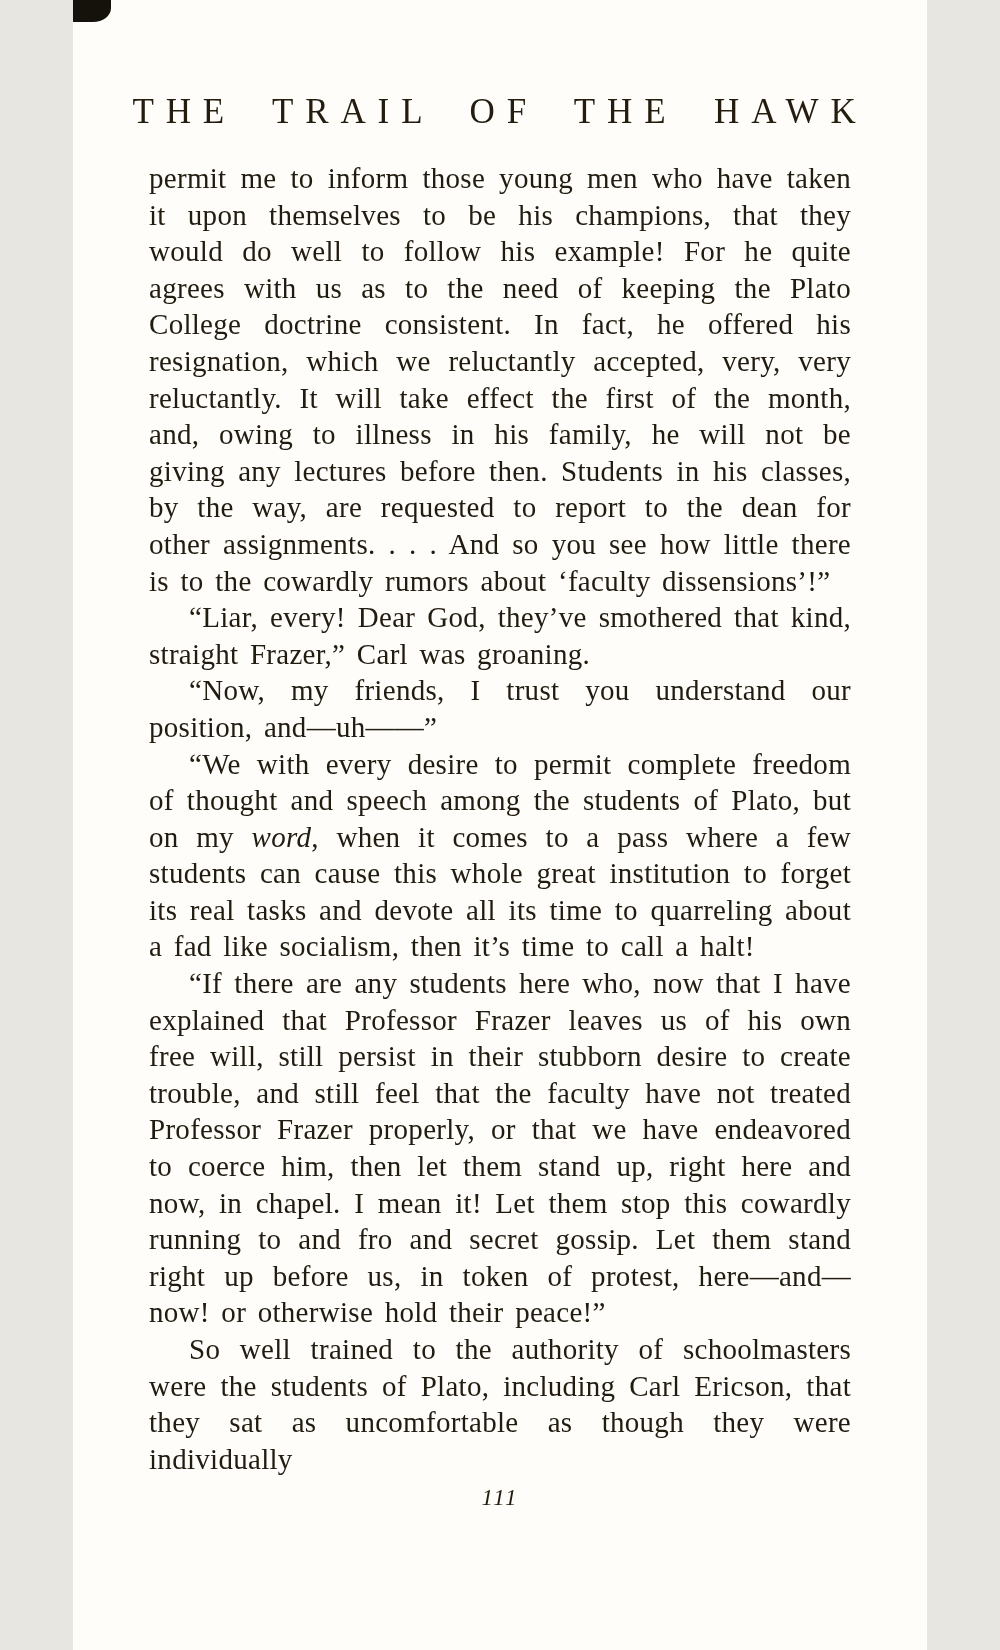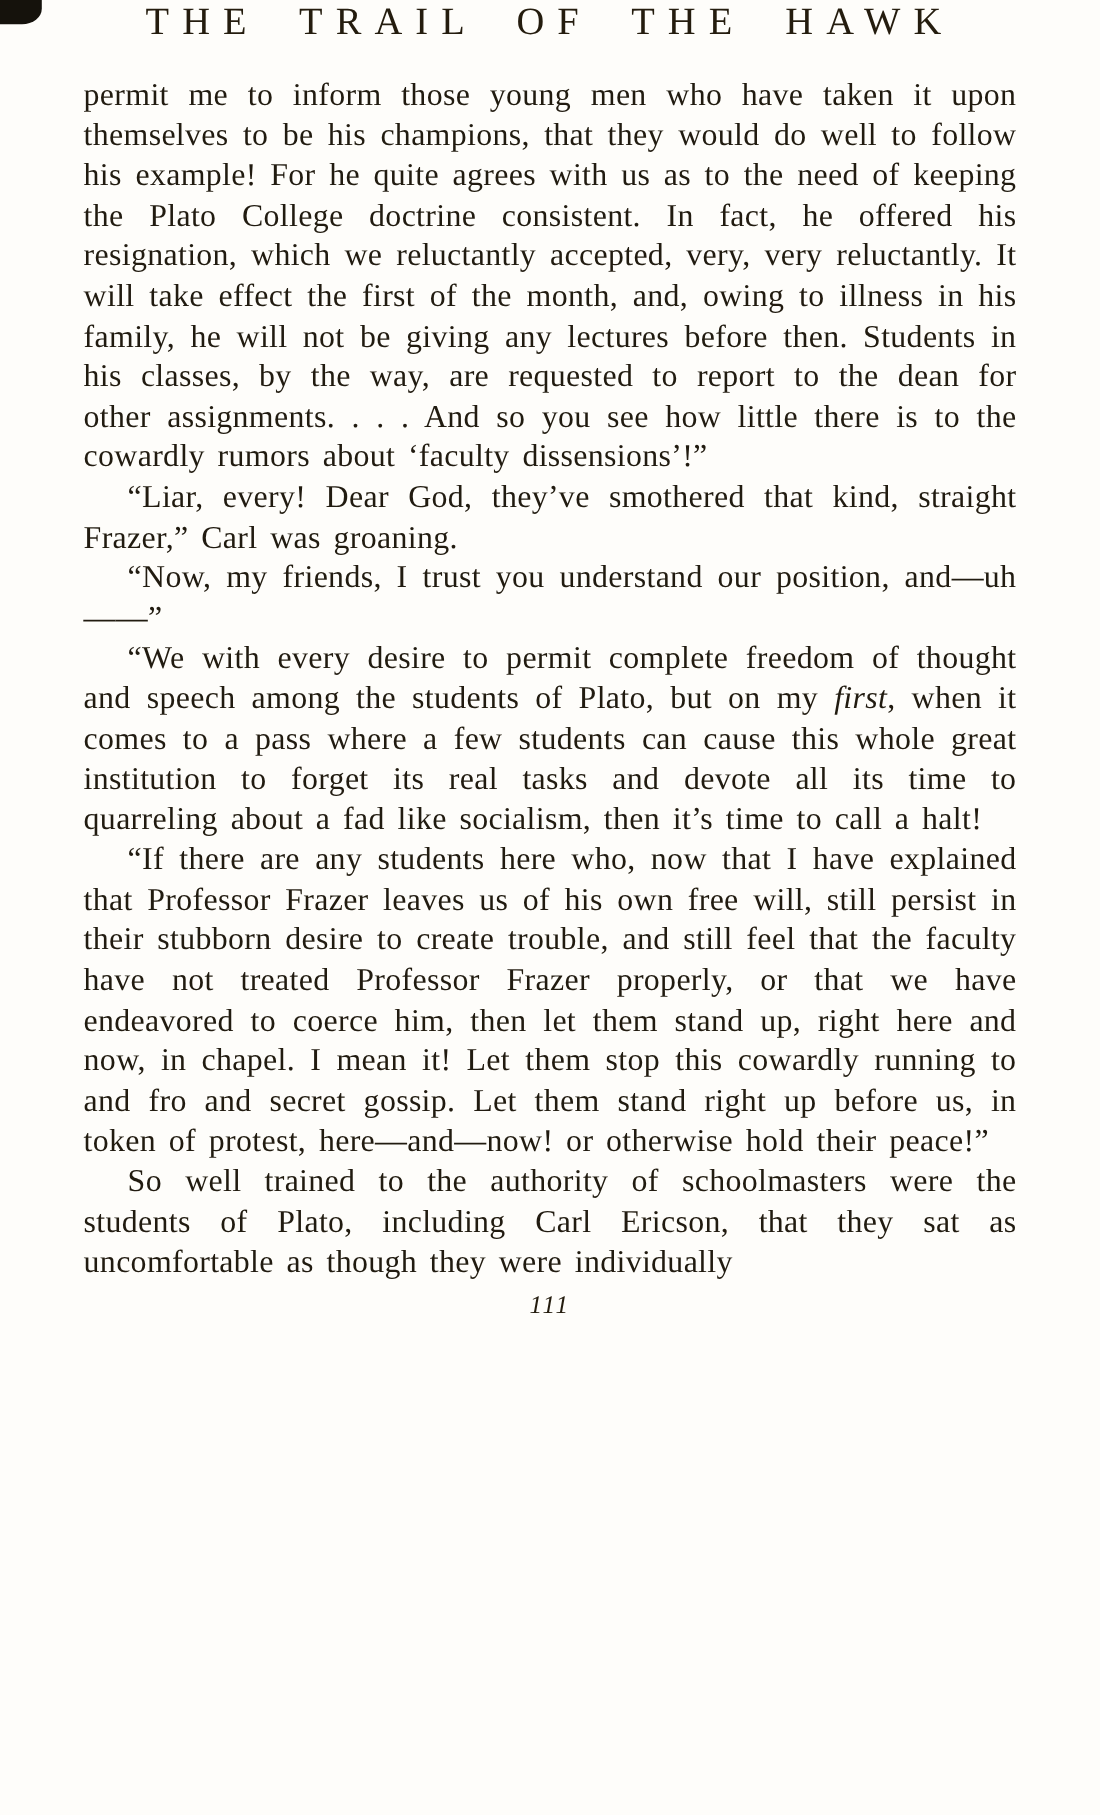--- a/index.html
+++ b/index.html
@@ -2,28 +2,29 @@
 <html><head>
 <meta charset="utf-8">
 <style>
   html, body {
     margin: 0;
     padding: 0;
     background: #e8e6e0;
   }
   .page {
     position: relative;
-    width: 1000px;
+    width: 854px;
     height: 1650px;
     margin: 0 auto;
     background: #fefdfa;
     font-family: "Liberation Serif", "DejaVu Serif", serif;
     color: #211b10;
     overflow: hidden;
     box-sizing: border-box;
+    padding-top: 92px;
   }
   .scan-corner {
     position: absolute;
     top: 0;
     left: 0;
     width: 38px;
     height: 22px;
     background: #15120c;
     border-bottom-right-radius: 18px 14px;
   }
@@ -65,18 +66,18 @@
 </head>
 <body>
 
 <div class="page">
   <div class="scan-corner"></div>
   <h1 class="title">THE TRAIL OF THE HAWK</h1>
   <div class="text-block">
       <p><span>permit me to inform those young men who have taken it upon themselves to be his champions, that they would do well to follow his example!  For he quite agrees with us as to the need of keeping the Plato College doctrine consistent.  In fact, he offered his resignation, which we reluctantly accepted, very, very reluctantly.  It will take effect the first of the month, and, owing to illness in his family, he will not be giving any lectures before then. Students in his classes, by the way, are requested to report to the dean for other assignments. . . . And so you see how little there is to the cowardly rumors about ‘faculty dissensions’!”</span></p>
       <p class="indent"><span>“Liar, every!  Dear God, they’ve smothered that kind, straight Frazer,” Carl was groaning.</span></p>
       <p class="indent"><span>“Now, my friends, I trust you understand our position, and—uh——”</span></p>
-      <p class="indent"><span>“We with every desire to permit complete freedom of thought and speech among the students of Plato, but on my </span><span class="it">first</span><span>, when it comes to a pass where a few students can cause this whole great institution to forget its real tasks and devote all its time to quarreling about a fad like socialism, then it’s time to call a halt!</span></p>
+      <p class="indent"><span>“We with every desire to permit complete freedom of thought and speech among the students of Plato, but on my </span><span class="it">word</span><span>, when it comes to a pass where a few students can cause this whole great institution to forget its real tasks and devote all its time to quarreling about a fad like socialism, then it’s time to call a halt!</span></p>
       <p class="indent"><span>“If there are any students here who, now that I have explained that Professor Frazer leaves us of his own free will, still persist in their stubborn desire to create trouble, and still feel that the faculty have not treated Professor Frazer properly, or that we have endeavored to coerce him, then let them stand up, right here and now, in chapel. I mean it!  Let them stop this cowardly running to and fro and secret gossip.  Let them stand right up before us, in token of protest, here—and—now! or otherwise hold their peace!”</span></p>
       <p class="indent"><span>So well trained to the authority of schoolmasters were the students of Plato, including Carl Ericson, that they sat as uncomfortable as though they were individually</span></p>
     </div>
   <div class="page-number">111</div>
 </div>
 
 </body></html>

